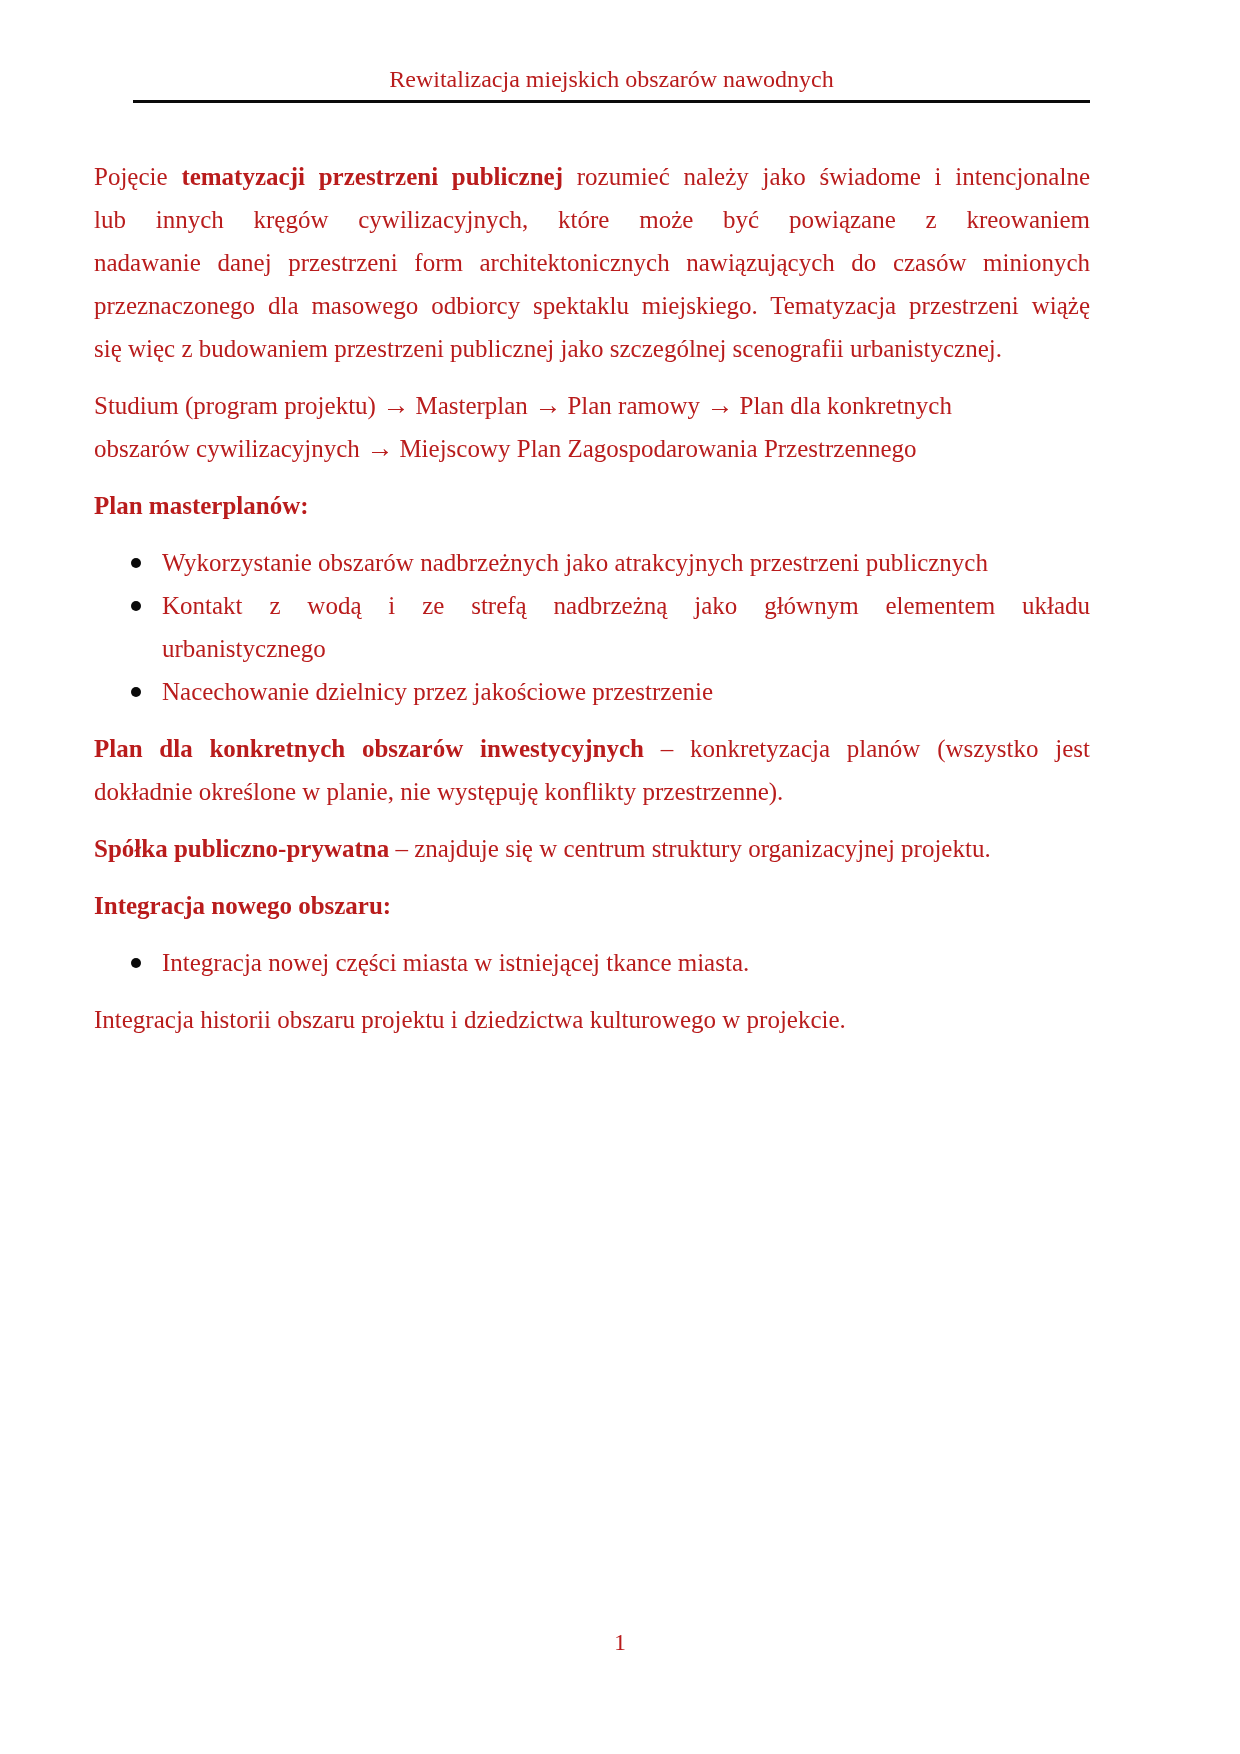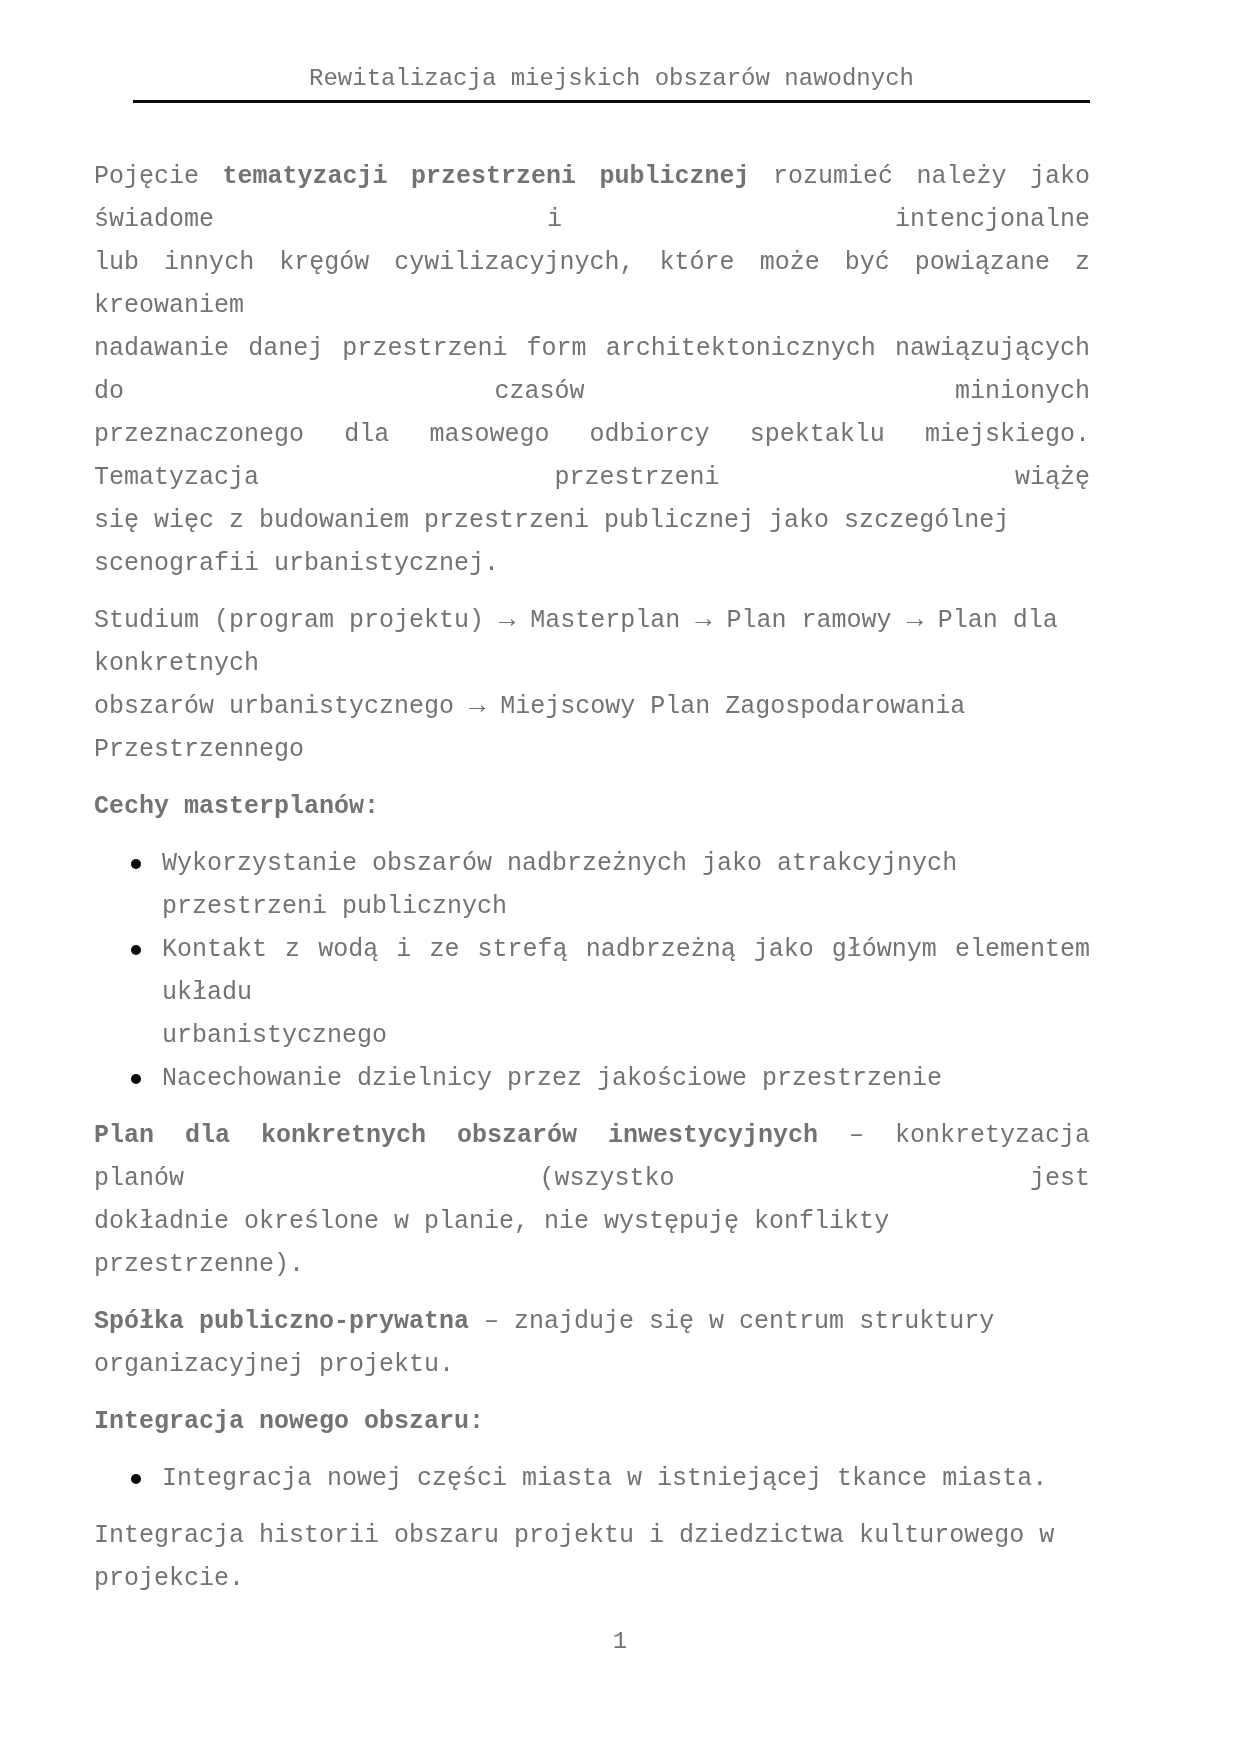--- a/index.html
+++ b/index.html
@@ -6,23 +6,23 @@
   html, body {
     margin: 0;
     padding: 0;
     background: #ffffff;
   }
   .page {
     position: relative;
     width: 1240px;
     height: 1754px;
     background: #ffffff;
-    font-family: Liberation Mono, monospace;
+    font-family: Liberation Serif, serif;
     font-size: 25px;
-    color: #737373;
+    color: #b91c1c;
     overflow: hidden;
     box-sizing: border-box;
   }
   .running-head {
     margin: 0 150px 0 133px;
     padding-top: 64px;
   }
   .running-head .rule-box {
     border-bottom: 3px solid #0a0a0a;
     padding-bottom: 6px;
@@ -106,24 +106,24 @@
     <p>
       <span class="jline"><span>Pojęcie </span><span class="b">tematyzacji przestrzeni publicznej</span><span> rozumieć należy jako świadome i intencjonalne</span></span>
       <span class="jline">lub innych kręgów cywilizacyjnych, które może być powiązane z kreowaniem</span>
       <span class="jline">nadawanie danej przestrzeni form architektonicznych nawiązujących do czasów minionych</span>
       <span class="jline">przeznaczonego dla masowego odbiorcy spektaklu miejskiego. Tematyzacja przestrzeni wiążę</span>
       <span class="lline">się więc z budowaniem przestrzeni publicznej jako szczególnej scenografii urbanistycznej.</span>
     </p>
 
     <p>
       <span class="lline"><span>Studium (program projektu)</span> <span class="arrow">→</span> <span>Masterplan</span> <span class="arrow">→</span> <span>Plan ramowy</span> <span class="arrow">→</span> <span>Plan dla konkretnych</span></span>
-      <span class="lline"><span>obszarów urbanistycznego</span> <span class="arrow">→</span> <span>Miejscowy Plan Zagospodarowania Przestrzennego</span></span>
+      <span class="lline"><span>obszarów cywilizacyjnych</span> <span class="arrow">→</span> <span>Miejscowy Plan Zagospodarowania Przestrzennego</span></span>
     </p>
 
-    <p class="heading">Cechy masterplanów:</p>
+    <p class="heading">Plan masterplanów:</p>
 
     <ul class="bullets">
       <li>
           <span class="lline">Wykorzystanie obszarów nadbrzeżnych jako atrakcyjnych przestrzeni publicznych</span>
         </li>
       <li>
         <span class="jline">Kontakt z wodą i ze strefą nadbrzeżną jako głównym elementem układu</span>
         <span class="lline">urbanistycznego</span>
       </li>
       <li>

